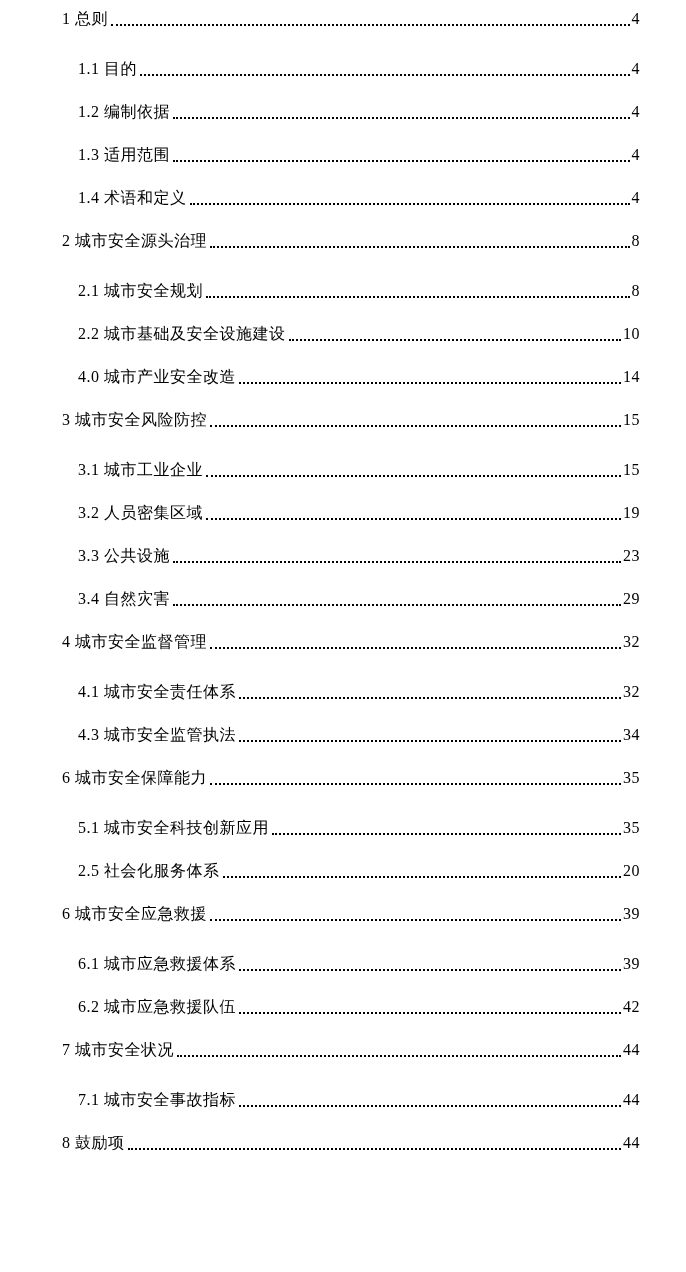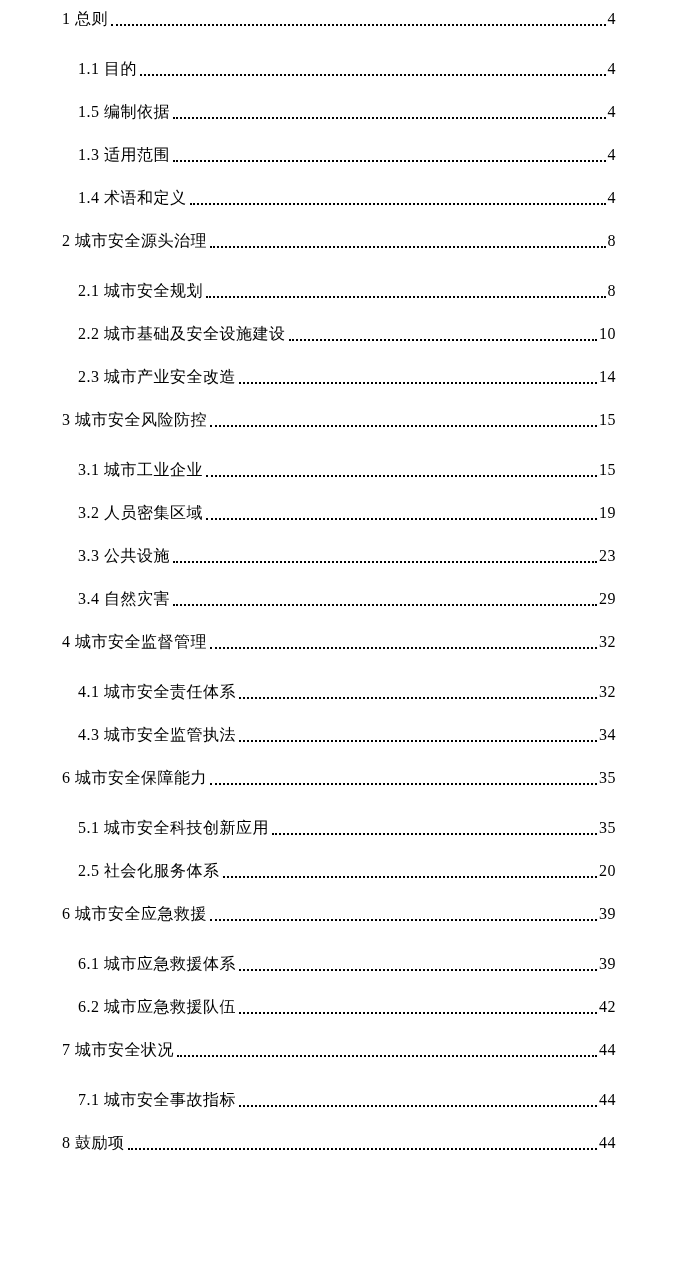--- a/index.html
+++ b/index.html
@@ -12,21 +12,21 @@
     width: 686px;
     height: 1272px;
     box-sizing: border-box;
     background: #ffffff;
     color: #000000;
     font-family: "Liberation Serif", "DejaVu Serif", serif;
     overflow: hidden;
   }
   .toc {
     box-sizing: border-box;
-    padding: 6px 70px 0 62px;
+    padding: 6px 46px 0 62px;
   }
   .toc-row {
     display: flex;
     align-items: flex-end;
     font-size: 16px;
     line-height: 20px;
     letter-spacing: 0.5px;
     white-space: nowrap;
     cursor: pointer;
   }
@@ -64,21 +64,21 @@
         <span class="page-num">4</span>
       </div>
 
       <div class="toc-row level-2">
         <span class="toc-label">1.1 目的</span>
         <span class="leader"></span>
         <span class="page-num">4</span>
       </div>
 
       <div class="toc-row level-2">
-        <span class="toc-label">1.5 编制依据</span>
+        <span class="toc-label">1.2 编制依据</span>
         <span class="leader"></span>
         <span class="page-num">4</span>
       </div>
 
       <div class="toc-row level-2">
         <span class="toc-label">1.3 适用范围</span>
         <span class="leader"></span>
         <span class="page-num">4</span>
       </div>
 
@@ -100,21 +100,21 @@
         <span class="page-num">8</span>
       </div>
 
       <div class="toc-row level-2">
         <span class="toc-label">2.2 城市基础及安全设施建设</span>
         <span class="leader"></span>
         <span class="page-num">10</span>
       </div>
 
       <div class="toc-row level-2">
-        <span class="toc-label">2.3 城市产业安全改造</span>
+        <span class="toc-label">4.0 城市产业安全改造</span>
         <span class="leader"></span>
         <span class="page-num">14</span>
       </div>
 
       <div class="toc-row level-1">
         <span class="toc-label">3 城市安全风险防控</span>
         <span class="leader"></span>
         <span class="page-num">15</span>
       </div>
 

